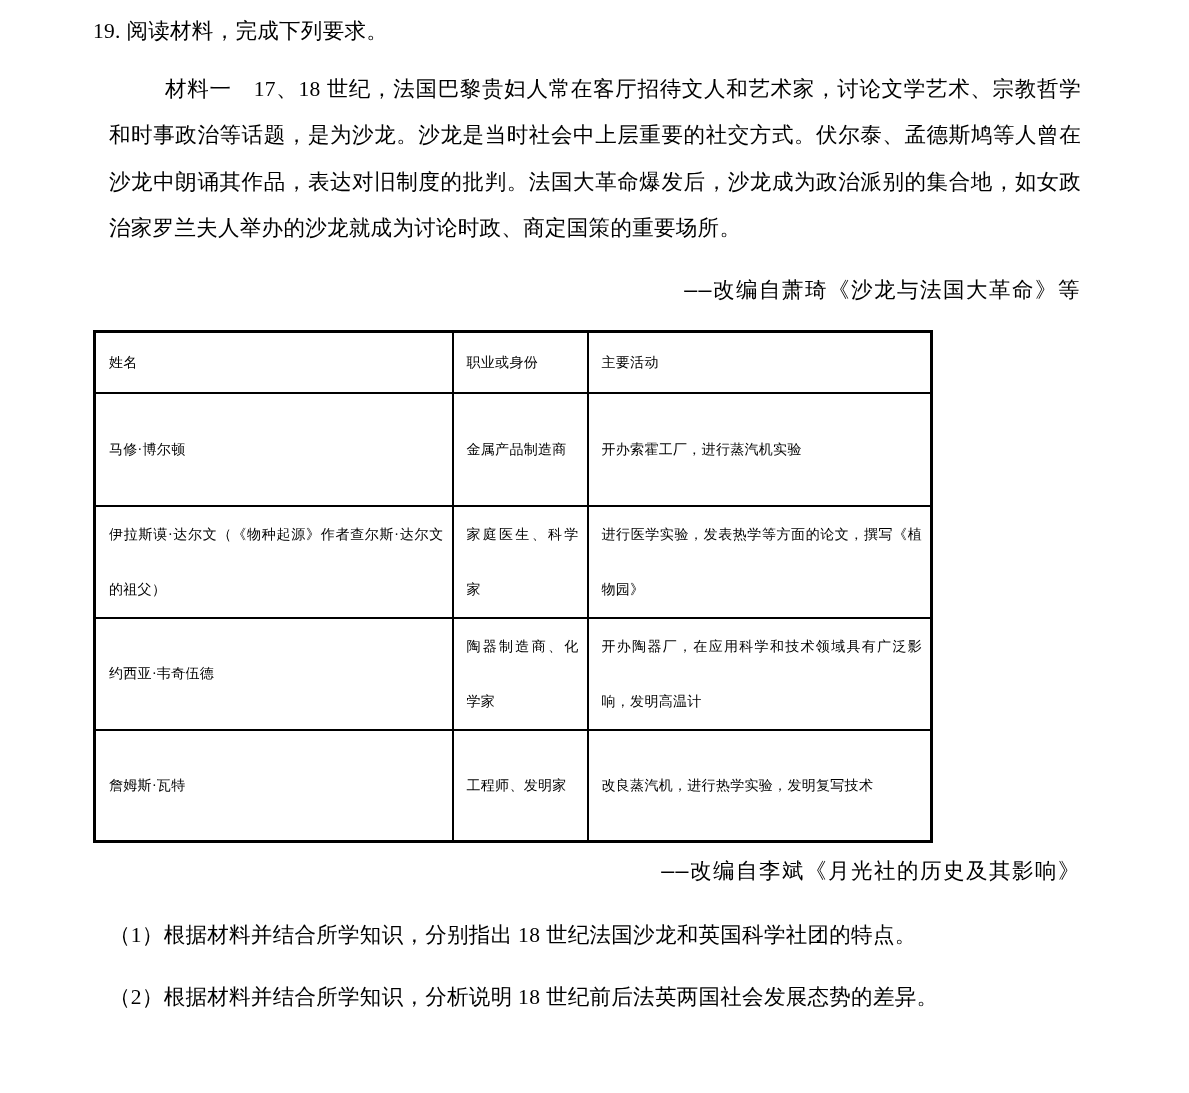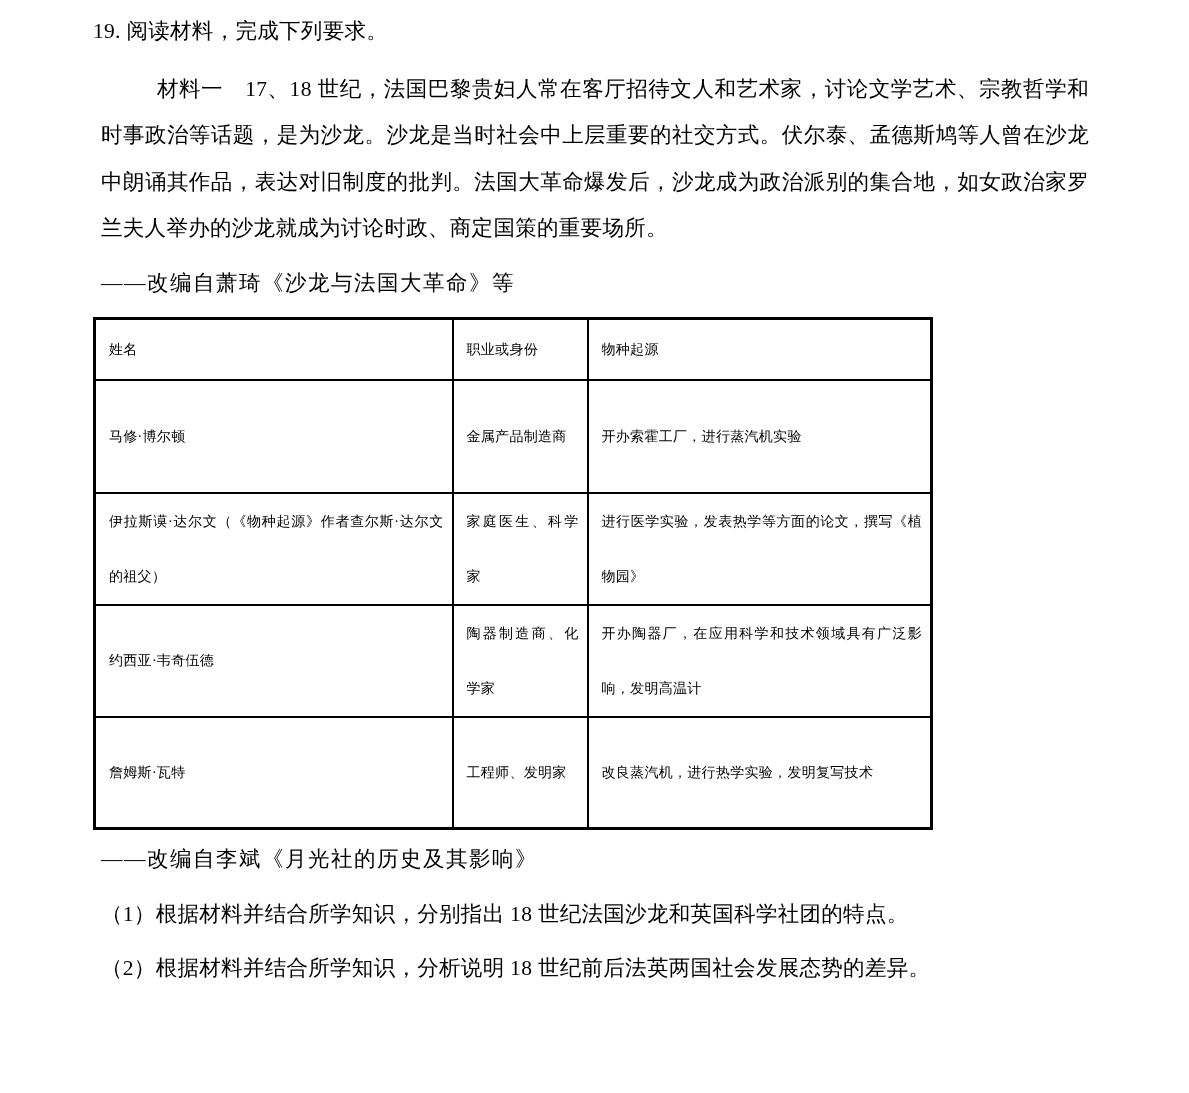--- a/index.html
+++ b/index.html
@@ -15,36 +15,38 @@
     box-sizing: border-box;
     font-family: "Liberation Serif", serif;
   }
   .page {
     box-sizing: border-box;
     width: 1189px;
     height: 1093px;
     padding: 8px 92px 3px 93px;
   }
   .line, .para, .attribution, .question {
-    margin: 8px;
+    margin: 16px;
     font-size: 21.5px;
     line-height: 46.5px;
     letter-spacing: 0.3px;
   }
   .intro {
     margin: 0;
   }
   .para {
     text-align: justify;
     text-justify: inter-character;
     text-indent: 56px;
   }
   .para.m1 { margin-top: 11px; }
   .attribution {
+    text-align: right;
     letter-spacing: 1.5px;
+    font-family: Liberation Mono, monospace;
   }
   table.info-table {
     table-layout: fixed;
     border-collapse: collapse;
     width: 837px;
     margin: 11px 0 0 0;
     border: 3px solid #000;
     font-size: 14px;
   }
   table.info-table col.c1 { width: 358px; }
@@ -86,21 +88,21 @@
   <table class="info-table">
     <colgroup>
         <col class="c1">
         <col class="c2">
         <col class="c3">
       </colgroup>
     <thead>
       <tr class="hdr">
         <th>姓名</th>
         <th>职业或身份</th>
-        <th>物种起源</th>
+        <th>主要活动</th>
       </tr>
     </thead>
     <tbody>
       <tr class="r1">
         <td>马修·博尔顿</td>
         <td>金属产品制造商</td>
         <td>开办索霍工厂，进行蒸汽机实验</td>
       </tr>
       <tr class="r2">
         <td>伊拉斯谟·达尔文（《物种起源》作者查尔斯·达尔文的祖父）</td>

